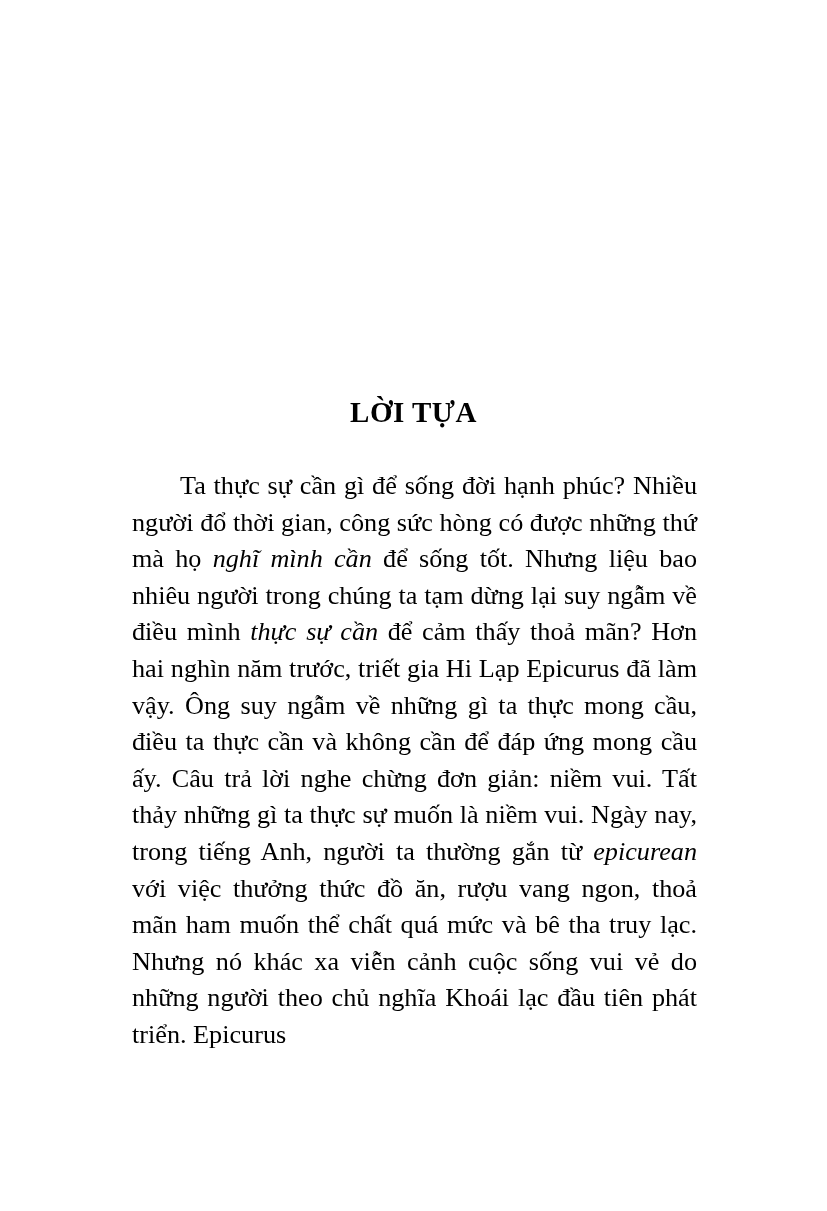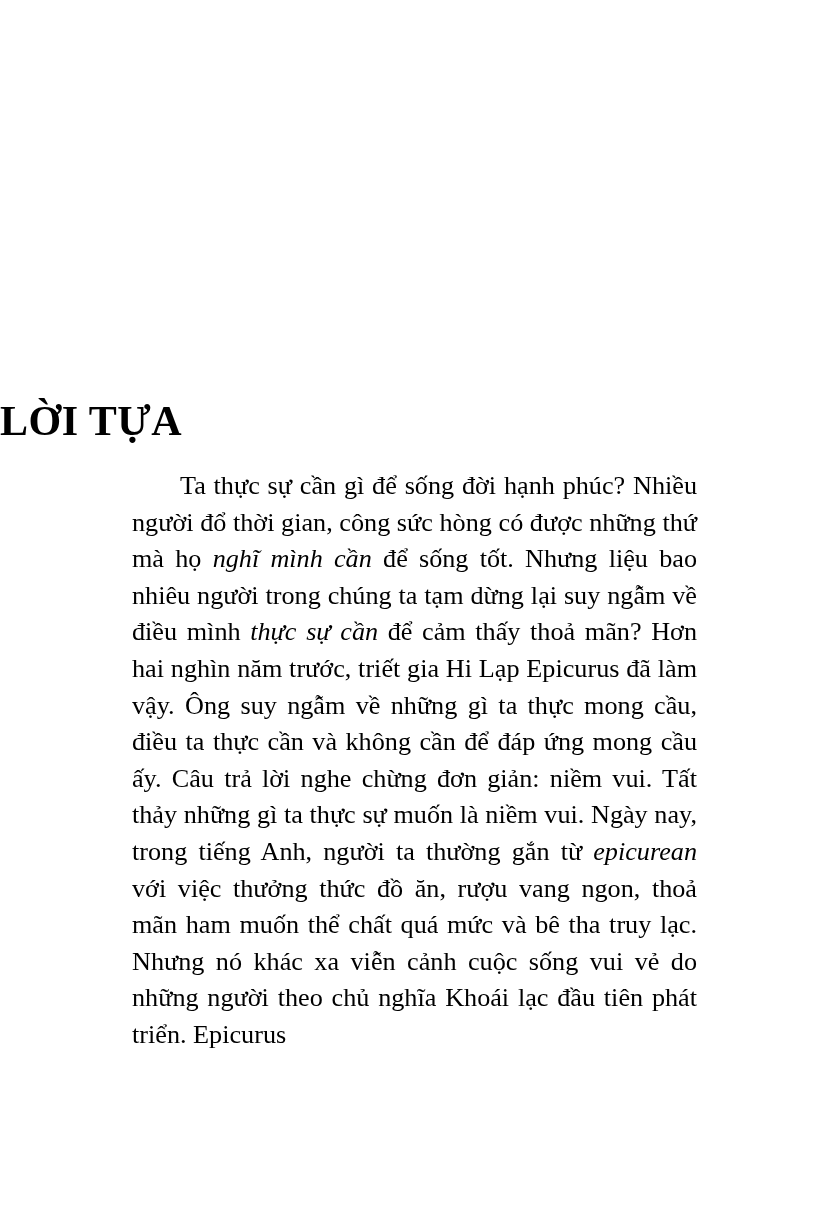--- a/index.html
+++ b/index.html
@@ -20,21 +20,22 @@
     width: 827px;
     height: 1211px;
     background: #ffffff;
     box-sizing: border-box;
   }
   .chapter-title {
     position: absolute;
     left: 0;
     top: 371px;
     width: 827px;
-    font-size: 42px;
+    text-align: center;
+    font-size: 29px;
     font-weight: bold;
     letter-spacing: 0.5px;
     line-height: 44px;
     font-family: "Liberation Serif", "DejaVu Serif", serif;
   }
   .body-block {
     position: absolute;
     left: 132px;
     top: 468px;
     width: 565px;

